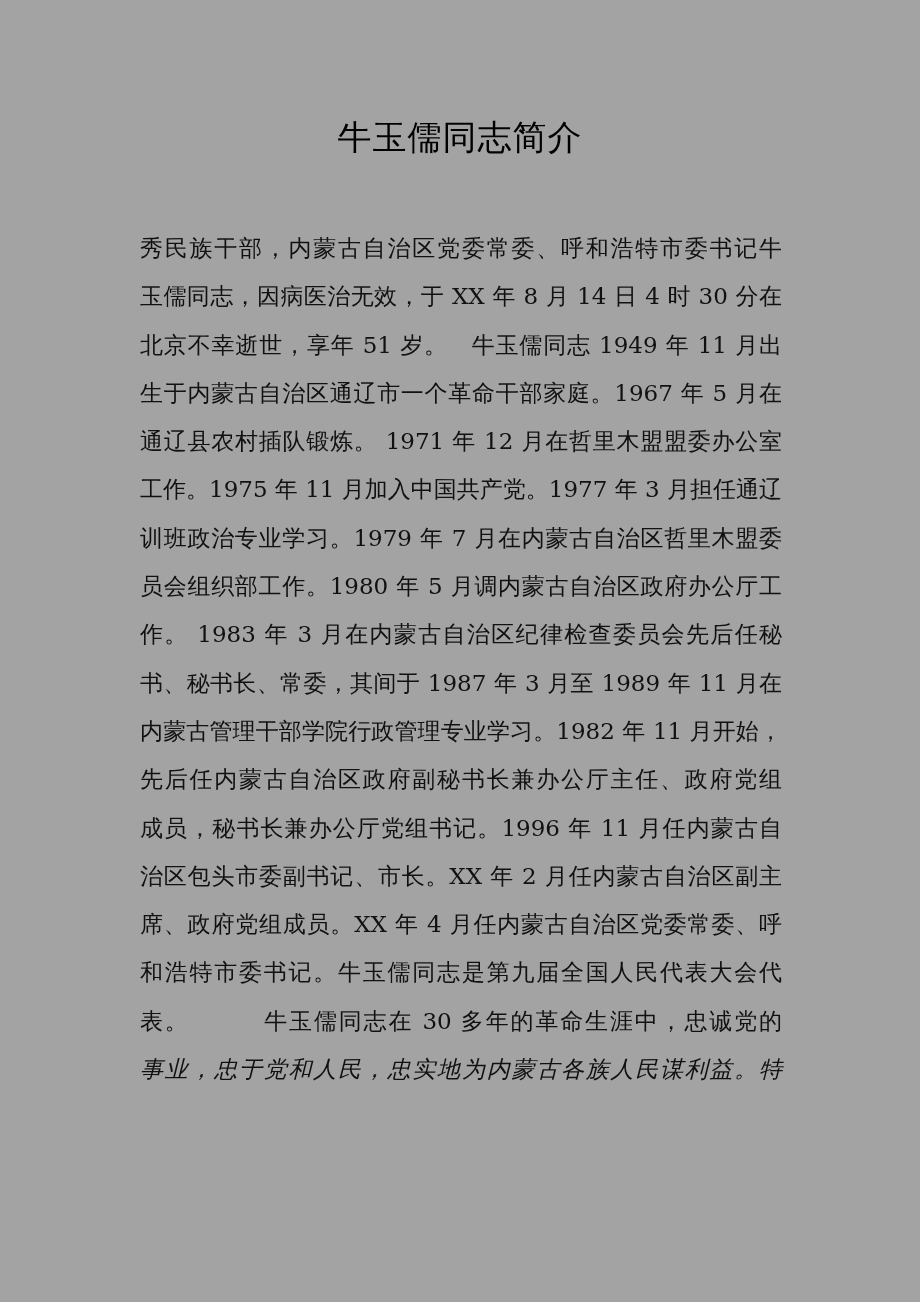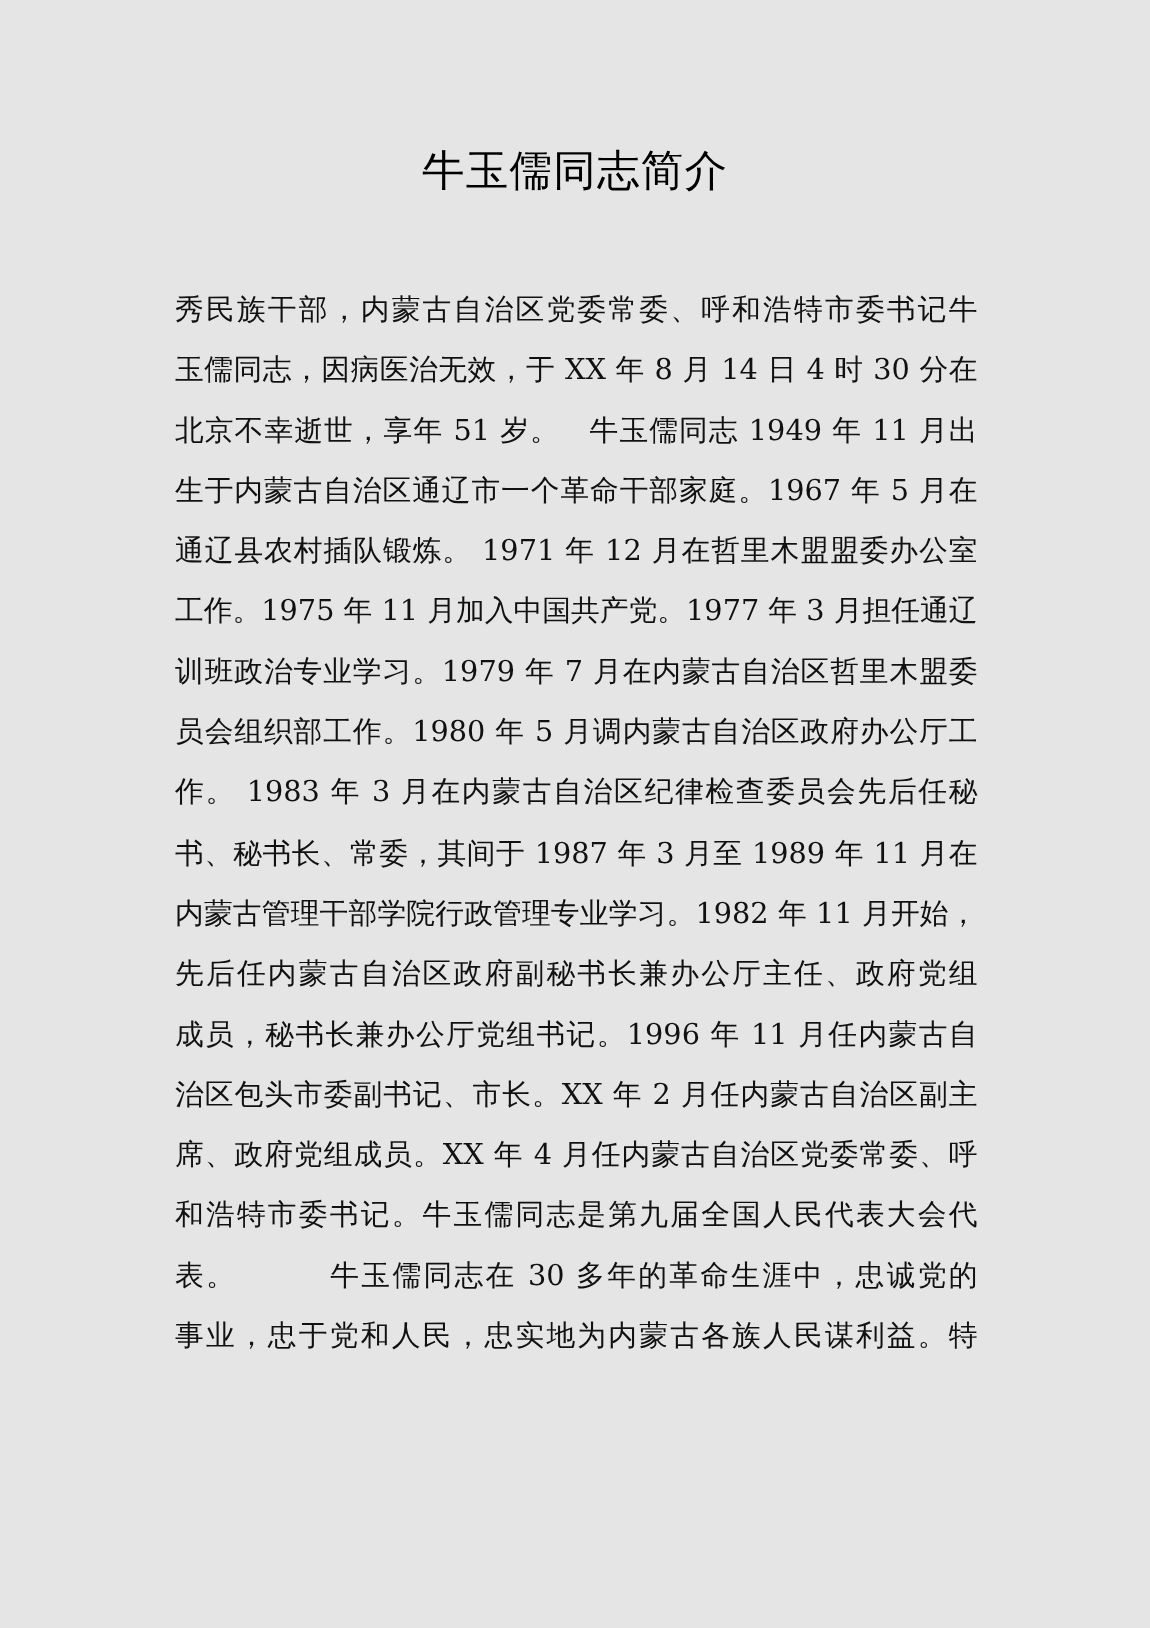--- a/index.html
+++ b/index.html
@@ -14,21 +14,21 @@
       overflow: hidden;
       font-family: "DejaVu Serif", "Liberation Serif", serif;
       color: #111111;
     }
     .page {
       position: absolute;
       left: 0;
       top: 0;
       width: 920px;
       height: 1302px;
-      background: #e5e5e5;
+      background: #a3a3a3;
     }
     .title {
       position: absolute;
       left: 0;
       top: 112px;
       width: 920px;
       text-align: center;
       font-family: "DejaVu Sans", "Liberation Sans", sans-serif;
       font-size: 34px;
       line-height: 50px;
@@ -46,20 +46,21 @@
       height: 48.3px;
       line-height: 48px;
       font-size: 23px;
       white-space: pre;
       text-align: justify;
       text-align-last: justify;
       color: #111111;
     }
     .line.last {
       text-align-last: justify;
+      font-style: italic;
     }
   </style>
 </head>
 <body>
 
 <div class="page">
   <div class="title">牛玉儒同志简介</div>
 
   <div class="body-text">
     <span class="line">秀民族干部，内蒙古自治区党委常委、呼和浩特市委书记牛</span>

